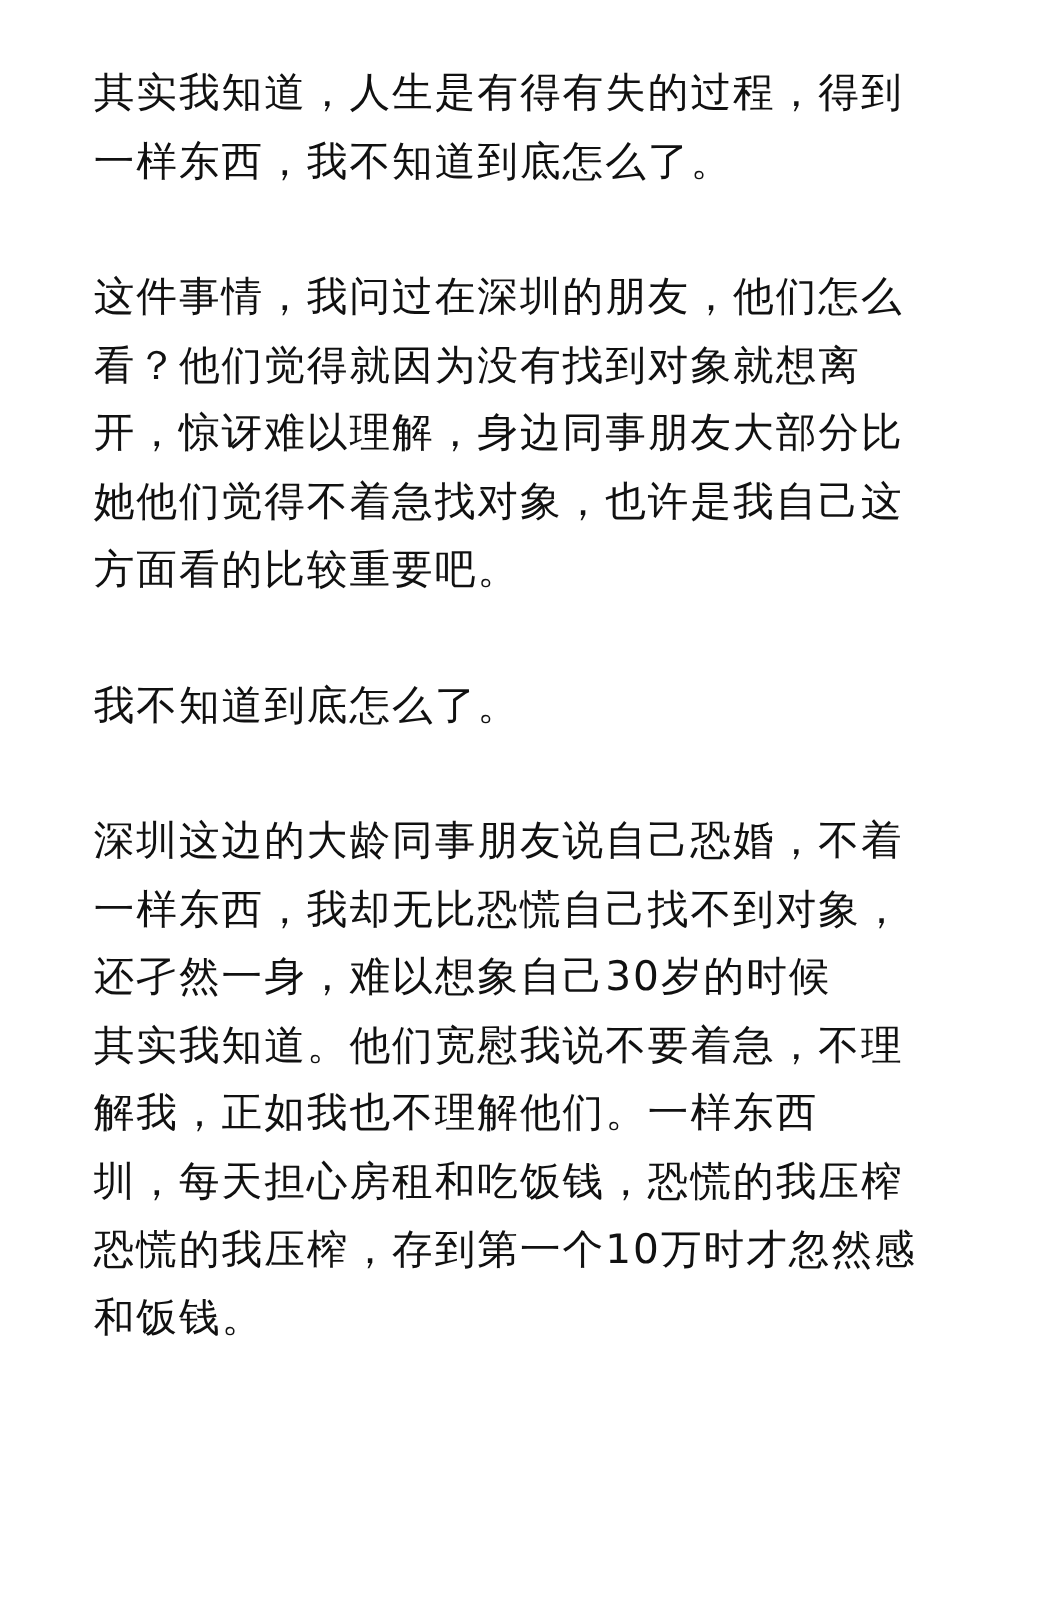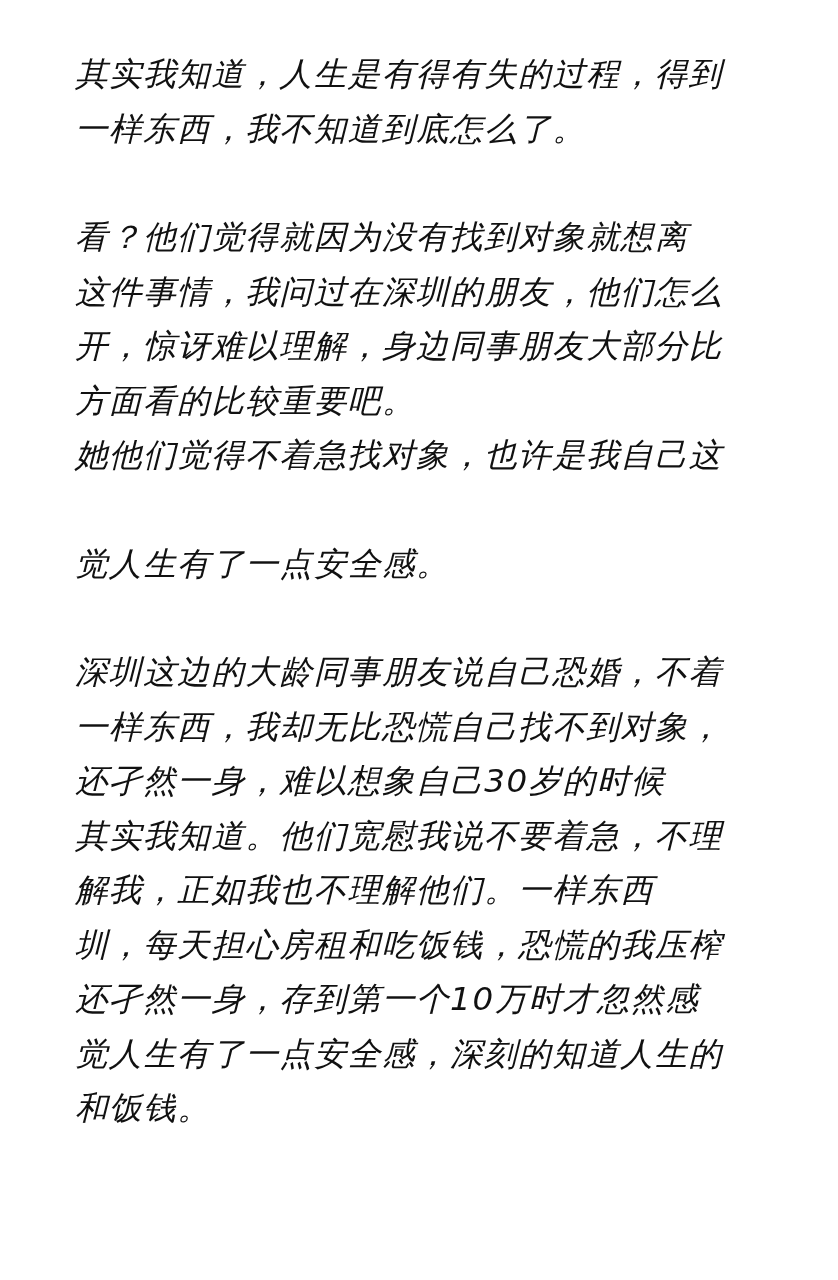--- a/index.html
+++ b/index.html
@@ -24,45 +24,43 @@
       margin: 0 0 54px 0;
       font-size: 32.5px;
       line-height: 54.5px;
       letter-spacing: 1.6px;
       word-break: break-all;
       white-space: normal;
     }
     .line {
       display: block;
       white-space: nowrap;
-      font-style: italic;
     }
   </style>
 </head>
 <body>
 
 <div class="article">
   <p class="para">
     <span class="line">其实我知道，人生是有得有失的过程，得到</span>
     <span class="line">一样东西，我不知道到底怎么了。</span>
   </p>
   <p class="para">
+    <span class="line">这件事情，我问过在深圳的朋友，他们怎么</span>
     <span class="line">看？他们觉得就因为没有找到对象就想离</span>
-    <span class="line">这件事情，我问过在深圳的朋友，他们怎么</span>
     <span class="line">开，惊讶难以理解，身边同事朋友大部分比</span>
+    <span class="line">她他们觉得不着急找对象，也许是我自己这</span>
     <span class="line">方面看的比较重要吧。</span>
-    <span class="line">她他们觉得不着急找对象，也许是我自己这</span>
   </p>
   <p class="para">
-    <span class="line">觉人生有了一点安全感。</span>
+    <span class="line">我不知道到底怎么了。</span>
   </p>
   <p class="para">
     <span class="line">深圳这边的大龄同事朋友说自己恐婚，不着</span>
     <span class="line">一样东西，我却无比恐慌自己找不到对象，</span>
     <span class="line">还孑然一身，难以想象自己30岁的时候</span>
     <span class="line">其实我知道。他们宽慰我说不要着急，不理</span>
     <span class="line">解我，正如我也不理解他们。一样东西</span>
     <span class="line">圳，每天担心房租和吃饭钱，恐慌的我压榨</span>
-    <span class="line">还孑然一身，存到第一个10万时才忽然感</span>
-    <span class="line">觉人生有了一点安全感，深刻的知道人生的</span>
+    <span class="line">恐慌的我压榨，存到第一个10万时才忽然感</span>
     <span class="line">和饭钱。</span>
   </p>
 </div>
 
 </body></html>

